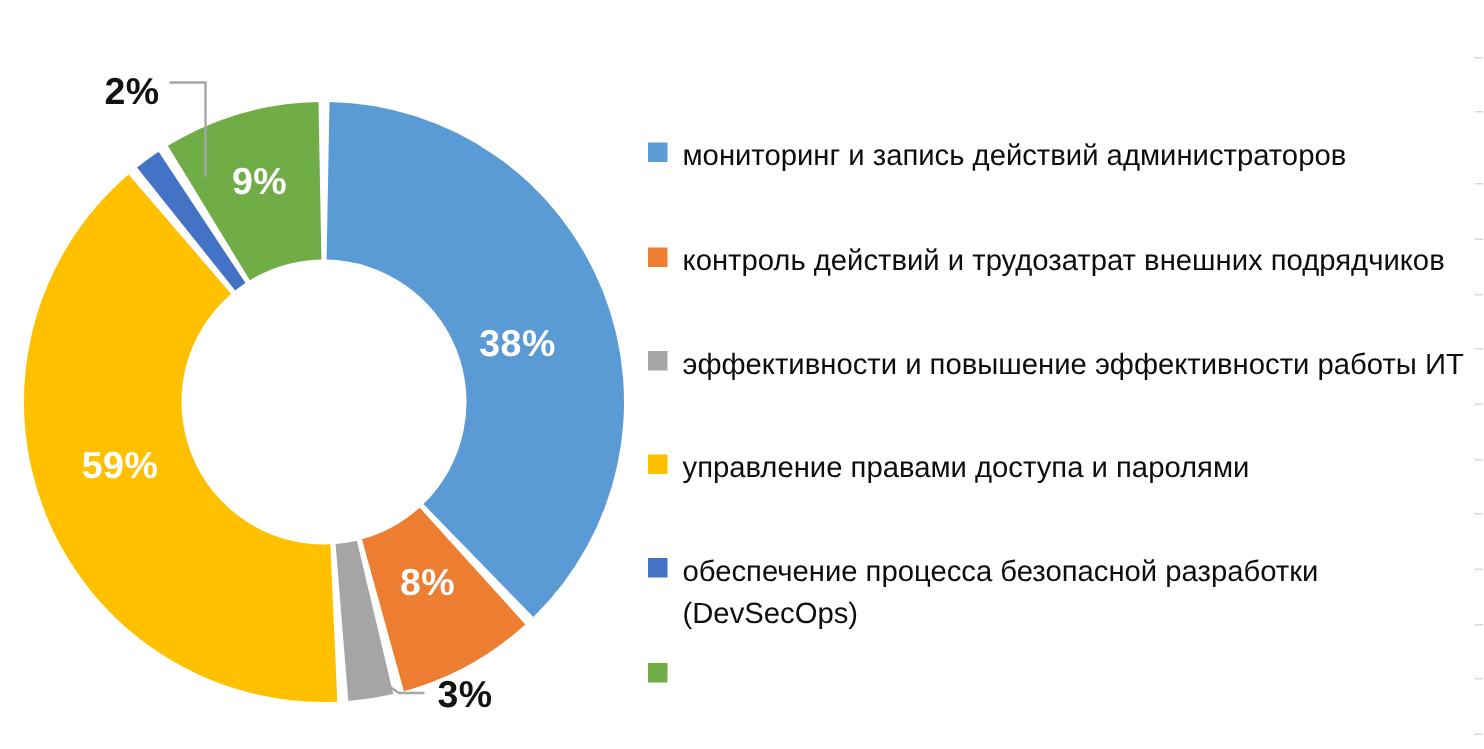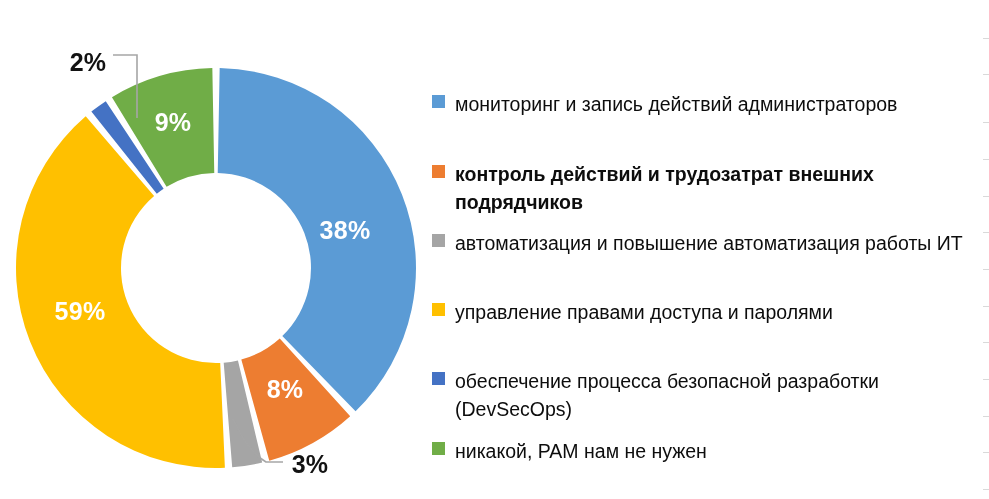--- a/index.html
+++ b/index.html
@@ -125,40 +125,39 @@
 
     <div class="callout-label" style="left:88px; top:62px;">2%</div>
     <div class="callout-label" style="left:310px; top:464px;">3%</div>
   </div>
 
   <div id="legend">
     <div class="legend-item" style="top:90px;">
       <span class="legend-swatch" style="background: rgb(91, 155, 213);"></span>
       <span class="legend-label">мониторинг и запись действий администраторов</span>
     </div>
-    <div class="legend-item" style="top:160px;font-weight:bold;">
+    <div class="legend-item" style="top:160px;">
       <span class="legend-swatch" style="background: rgb(237, 125, 49);"></span>
       <span class="legend-label">контроль действий и трудозатрат внешних подрядчиков</span>
     </div>
     <div class="legend-item" style="top:229px;">
       <span class="legend-swatch" style="background: rgb(165, 165, 165);"></span>
-      <span class="legend-label">автоматизация и повышение автоматизация работы ИТ</span>
+      <span class="legend-label">эффективности и повышение эффективности работы ИТ</span>
     </div>
     <div class="legend-item" style="top:367px;">
       <span class="legend-swatch" style="background: rgb(68, 114, 196);"></span>
       <span class="legend-label">обеспечение процесса безопасной разработки
 (DevSecOps)</span>
     </div>
     <div class="legend-item" style="top:298px;">
       <span class="legend-swatch" style="background: rgb(255, 192, 0);"></span>
       <span class="legend-label">управление правами доступа и паролями</span>
     </div>
     <div class="legend-item" style="top:437px;">
       <span class="legend-swatch" style="background: rgb(112, 173, 71);"></span>
-      <span class="legend-label">никакой, PAM нам не нужен</span>
     </div>
   </div>
 
   <div class="edge-tick" style="top:38px;"></div>
   <div class="edge-tick" style="top:74px;"></div>
   <div class="edge-tick" style="top:122px;"></div>
   <div class="edge-tick" style="top:159px;"></div>
   <div class="edge-tick" style="top:196px;"></div>
   <div class="edge-tick" style="top:232px;"></div>
   <div class="edge-tick" style="top:269px;"></div>

